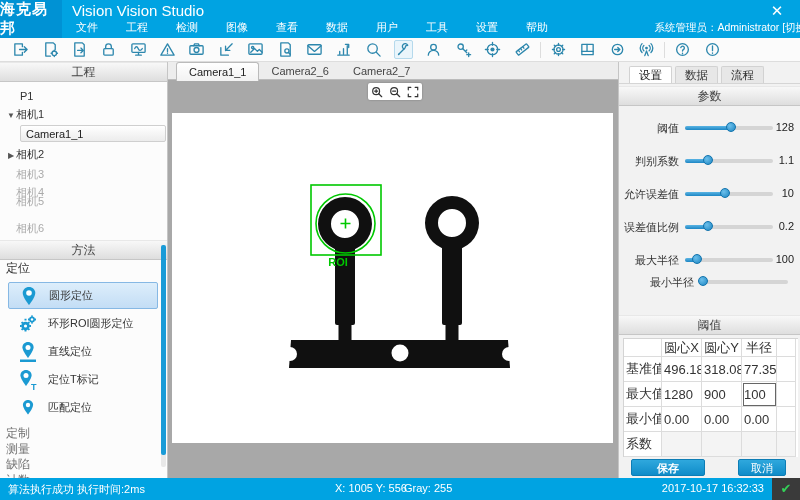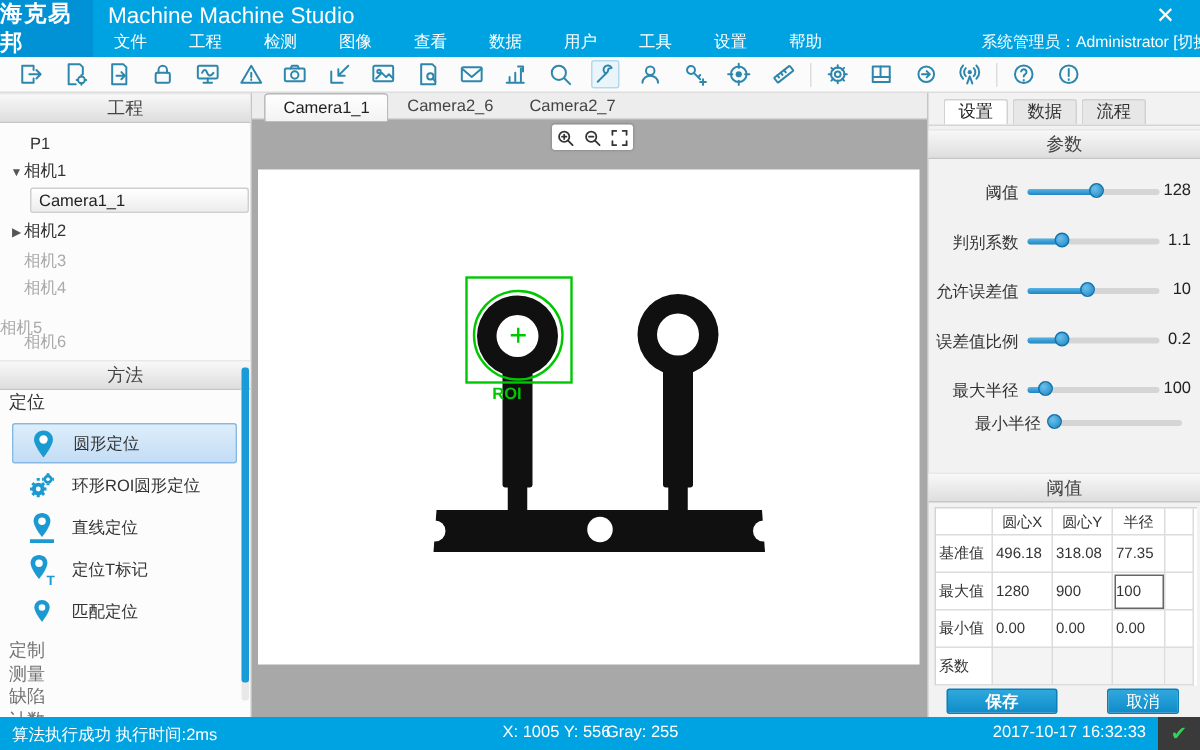--- a/index.html
+++ b/index.html
@@ -60,21 +60,21 @@
   .rtab.active{background:#fff;color:#222;}
   .rtabline{position:absolute;left:0;top:21px;width:181px;height:1px;background:#d5d5d5;}
   .rhead{position:absolute;left:0;width:181px;}
   .srow{position:absolute;left:0;width:181px;height:20px;}
   .slabel{position:absolute;left:2px;top:3px;width:58px;text-align:right;font-size:11px;color:#333;}
   .strack{position:absolute;left:66px;top:8px;width:88px;height:4px;background:#d5d5d5;border-radius:2px;}
   .sfill{position:relative;height:4px;background:linear-gradient(#5ab4e4,#1d86c4);border-radius:2px;}
   .sfill::after{content:'';position:absolute;right:-5px;top:-4px;width:10px;height:10px;border-radius:50%;background:radial-gradient(circle at 35% 35%,#6cc0ec,#1e86c2);border:1px solid #1073ad;box-sizing:border-box;}
   .svalue{position:absolute;right:6px;top:3px;width:34px;text-align:right;font-size:11px;color:#222;}
   .rtable{position:absolute;left:4px;top:276px;width:174px;border-top:1px solid #d4d4d4;border-left:1px solid #d4d4d4;background:#fff;display:grid;grid-template-columns:38px 40px 40px 35px 19px;}
-  .tcell{border-right:1px solid #dcdcdc;border-bottom:1px solid #dcdcdc;font-size:10px;padding:0 2px;display:flex;align-items:center;box-sizing:border-box;height:18px;white-space:nowrap;overflow:hidden;}
+  .tcell{border-right:1px solid #dcdcdc;border-bottom:1px solid #dcdcdc;font-size:13px;padding:0 2px;display:flex;align-items:center;box-sizing:border-box;height:18px;white-space:nowrap;overflow:hidden;}
   .tcell.d{height:25px;}
   .tcell.rowlab{color:#333;}
   .tcell.head{justify-content:center;color:#333;}
   .tcell.focus{outline:1px solid #666;outline-offset:-2px;}
   .tcell.coef{background:#f4f4f4;}
   .rbtn{position:absolute;height:17px;line-height:17px;text-align:center;color:#fff;background:linear-gradient(#2fa8dd,#0f8cc9);border:1px solid #0d7db5;border-radius:2px;font-size:11px;box-sizing:border-box;}
   .btn-save{left:12px;top:397px;width:74px;font-weight:bold;}
   .btn-cancel{right:14px;top:397px;width:48px;}
 
   
@@ -85,21 +85,21 @@
   .st-time{position:absolute;right:36px;top:4px;}
   .st-check{position:absolute;right:0;top:0;width:28px;height:22px;background:#3a3a3a;color:#34d058;font-weight:bold;text-align:center;line-height:22px;font-size:13px;}
 </style>
 </head>
 <body>
 
 <div id="app">
 
   <div class="titlebar">
     <div class="logo">海克易邦</div>
-    <div class="apptitle">Machine Machine Studio</div>
+    <div class="apptitle">Vision Vision Studio</div>
     <div class="closebtn">✕</div>
     <div class="menubar">
       <span class="menuitem">文件</span>
       <span class="menuitem">工程</span>
       <span class="menuitem">检测</span>
       <span class="menuitem">图像</span>
       <span class="menuitem">查看</span>
       <span class="menuitem">数据</span>
       <span class="menuitem">用户</span>
       <span class="menuitem">工具</span>
@@ -277,21 +277,21 @@
     <div class="phead">工程</div>
     <div class="tree">
       <div class="trow" style="top:6px;padding-left:20px;"><span>P1</span></div>
       <div class="trow" style="top:24px;padding-left:6px;"><span class="arr">▼</span><span>相机1</span></div>
       <div class="trow" style="top:44px;">
           <div class="tsel">Camera1_1</div>
         </div>
       <div class="trow" style="top:64px;padding-left:6px;"><span class="arr">▶</span><span>相机2</span></div>
       <div class="trow disabled" style="top:84px;padding-left:16px;"><span>相机3</span></div>
       <div class="trow disabled" style="top:102px;padding-left:16px;"><span>相机4</span></div>
-      <div class="trow disabled" style="top:129px;"><span>相机5</span></div>
+      <div class="trow disabled" style="top:111px;padding-left:16px;"><span>相机5</span></div>
       <div class="trow disabled" style="top:138px;padding-left:16px;"><span>相机6</span></div>
     </div>
     <div class="phead">方法</div>
     <div class="methods">
       <div class="mcat">定位</div>
       <div class="mitem sel" style="top:22px;">
         <span class="micon">
             <svg viewBox="0 0 22 22" width="22" height="22">
               <path fill="#1b9ad2" d="M11 2c3.6 0 6.3 2.7 6.3 6 0 4.4-6.3 12-6.3 12S4.7 12.4 4.7 8c0-3.3 2.7-6 6.3-6z"></path>
               <circle cx="11" cy="8" r="2.8" fill="#fff"></circle>

